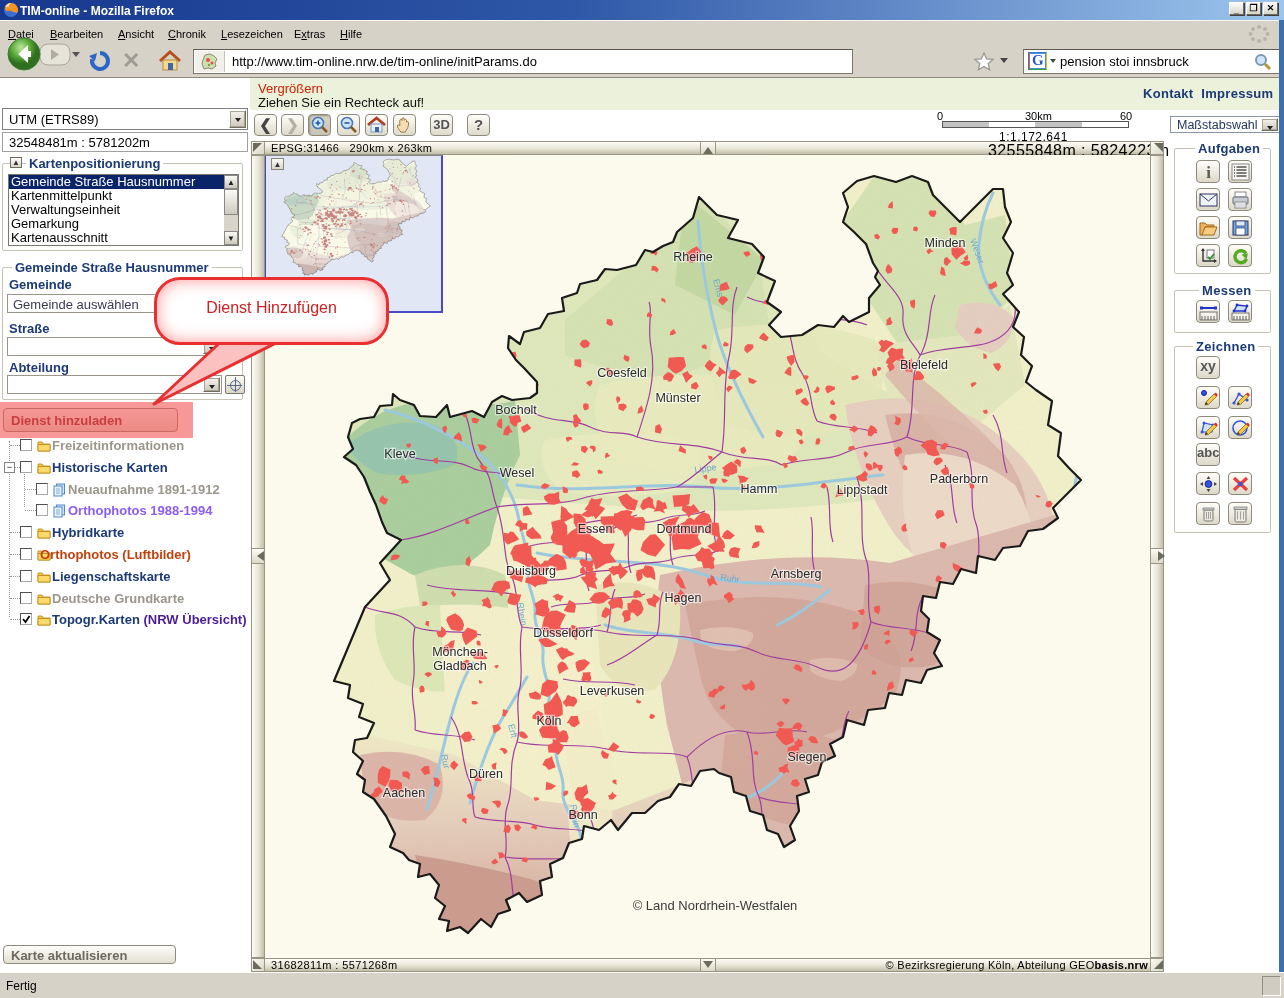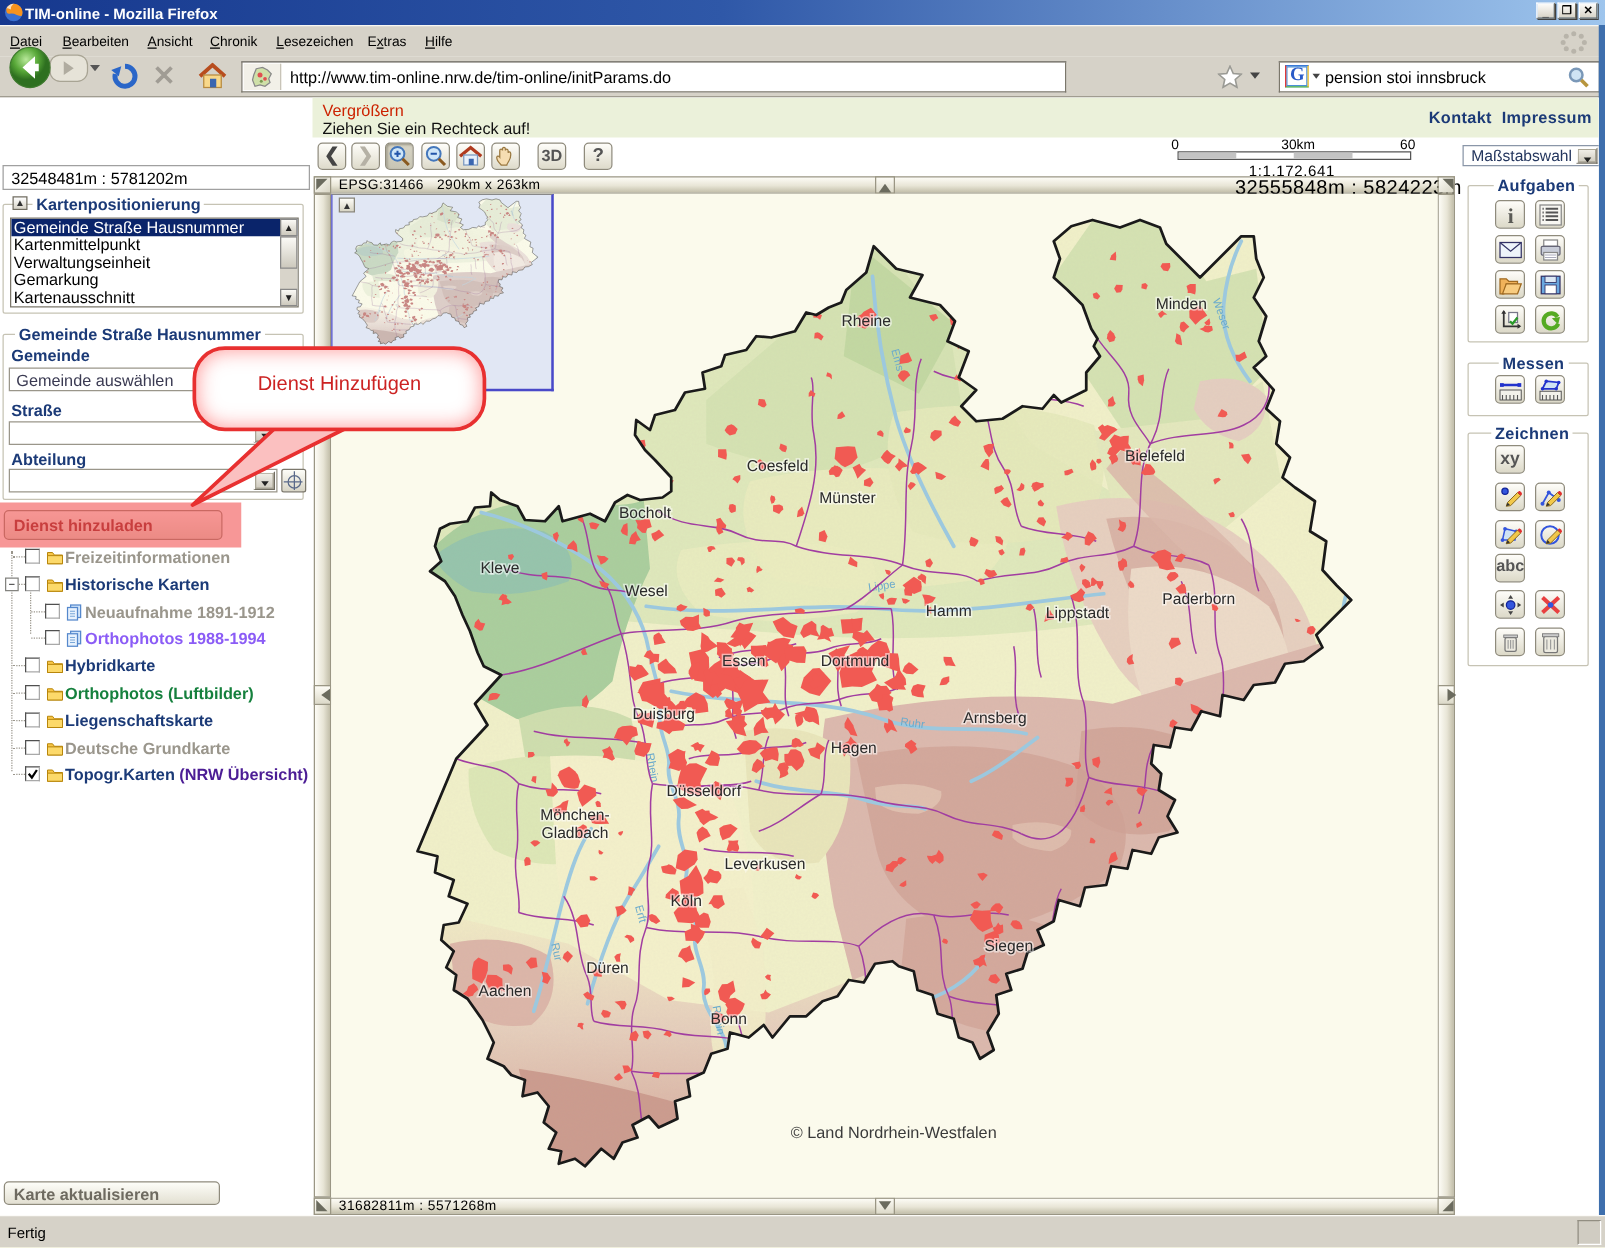--- a/index.html
+++ b/index.html
@@ -137,20 +137,24 @@
   </div>
 </div>
 <div class="abs" id="rightedge"></div>
 
 <div class="abs" id="page">
   <div class="abs" id="hdrband"></div>
   <div class="abs red" id="vg1">Vergrößern</div>
   <div class="abs" id="vg2">Ziehen Sie ein Rechteck auf!</div>
   <div class="abs navy" id="kontakt">Kontakt&nbsp;&nbsp;Impressum</div>
 
+  <div class="abs selbox" style="left:2px;top:30px;width:246px;height:22px">
+    <span class="abs" style="left:6px;top:3px">UTM (ETRS89)</span>
+      <div class="ddbtn"></div>
+  </div>
   <div class="abs selbox" style="left:2px;top:54px;width:246px;height:20px;border-color:#a0a0a0">
     <span class="abs" style="left:6px;top:2px">32548481m : 5781202m</span>
   </div>
 
   <div class="abs fset" style="left:2px;top:85px;width:241px;height:88px"></div>
   <div class="abs leg" style="left:26px;top:78px;background:#fff">Kartenpositionierung</div>
   <div class="abs" style="left:10px;top:79px;width:12px;height:11px;background:linear-gradient(#fff,#d8d4c8);border:1px solid #716d61;font-size:8px;text-align:center;line-height:10px;color:#333">▲</div>
   <div class="abs" style="left:8px;top:96px;width:231px;height:72px;background:#fff;border:1px solid #7b776b;font-size:13px;overflow:hidden">
     <div style="height:14px;background:#0a246a;color:#fff;padding-left:2px;line-height:14px">Gemeinde Straße Hausnummer</div>
     <div style="height:14px;padding-left:2px;line-height:14px">Kartenmittelpunkt</div>
@@ -239,21 +243,21 @@
     </div>
 <div class="abs trow" style="left:52px;top:447px;color:#1b3a77">Hybridkarte</div>
 <div class="abs" style="left:10px;top:476px;width:10px;height:1px;border-top:1px dotted #9a968c"></div>
 <div class="abs cb" style="left:20px;top:470px"></div>
 <div class="abs" style="left:37px;top:466px;width:14px;height:22px">
       <svg width="14" height="12" viewBox="0 0 14 12" style="position:absolute;top:5px">
         <path d="M1 2h4l1.5 2H13v7H1z" fill="#f7c648" stroke="#b8860b" stroke-width=".8"></path>
         <path d="M1 4.5h12v6.5H1z" fill="#fcd96a" stroke="#b8860b" stroke-width=".8"></path>
       </svg>
     </div>
-<div class="abs trow" style="left:52px;top:469px;color:#15803d">Orthophotos (Luftbilder)</div>
+<div class="abs trow" style="left:40px;top:469px;color:#c2410c">Orthophotos (Luftbilder)</div>
 <div class="abs" style="left:10px;top:498px;width:10px;height:1px;border-top:1px dotted #9a968c"></div>
 <div class="abs cb" style="left:20px;top:492px"></div>
 <div class="abs" style="left:37px;top:488px;width:14px;height:22px">
       <svg width="14" height="12" viewBox="0 0 14 12" style="position:absolute;top:5px">
         <path d="M1 2h4l1.5 2H13v7H1z" fill="#f7c648" stroke="#b8860b" stroke-width=".8"></path>
         <path d="M1 4.5h12v6.5H1z" fill="#fcd96a" stroke="#b8860b" stroke-width=".8"></path>
       </svg>
     </div>
 <div class="abs trow" style="left:52px;top:491px;color:#1b3a77">Liegenschaftskarte</div>
 <div class="abs" style="left:10px;top:520px;width:10px;height:1px;border-top:1px dotted #9a968c"></div>
@@ -342,20 +346,21 @@
   <div class="abs stripv" style="left:1150px;top:77px;width:14px;height:803px"></div>
   <div class="abs arrbtn" style="left:251px;top:470px;width:14px;height:16px">
       <div style="width:0;height:0;border:5px solid transparent;border-right:7px solid #6b6b5e;margin:2px 0"></div>
     </div>
   <div class="abs arrbtn" style="left:1150px;top:470px;width:14px;height:16px">
       <div style="width:0;height:0;border:5px solid transparent;border-left:7px solid #6b6b5e;margin:2px 0 2px 7px"></div>
     </div>
 
   <div class="abs striph" style="left:251px;top:880px;width:913px;height:14px"></div>
   <div class="abs" style="left:271px;top:881px;font-size:11px;letter-spacing:.4px">31682811m : 5571268m</div>
+  <div class="abs" style="left:700px;top:881px;width:448px;text-align:right;font-size:11px;letter-spacing:.3px">© Bezirksregierung Köln, Abteilung GEO<b>basis.nrw</b></div>
   <div class="abs cornbtn" style="left:251px;top:880px">
       <div style="width:0;height:0;border-bottom:9px solid #6b6b5e;border-right:9px solid transparent;margin:1px"></div>
     </div>
   <div class="abs cornbtn" style="left:1150px;top:880px">
       <div style="width:0;height:0;border-bottom:9px solid #6b6b5e;border-left:9px solid transparent;margin:1px 1px 1px 3px"></div>
     </div>
   <div class="abs arrbtn" style="left:700px;top:880px;width:16px;height:14px">
       <div style="width:0;height:0;border:5px solid transparent;border-top:7px solid #6b6b5e;margin:2px"></div>
     </div>
 

